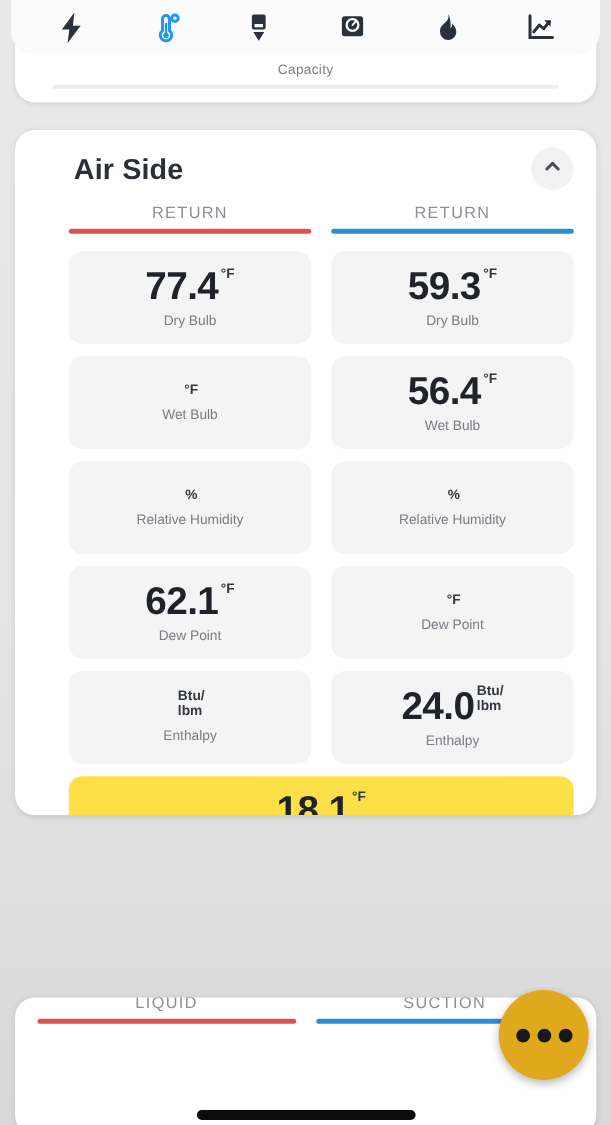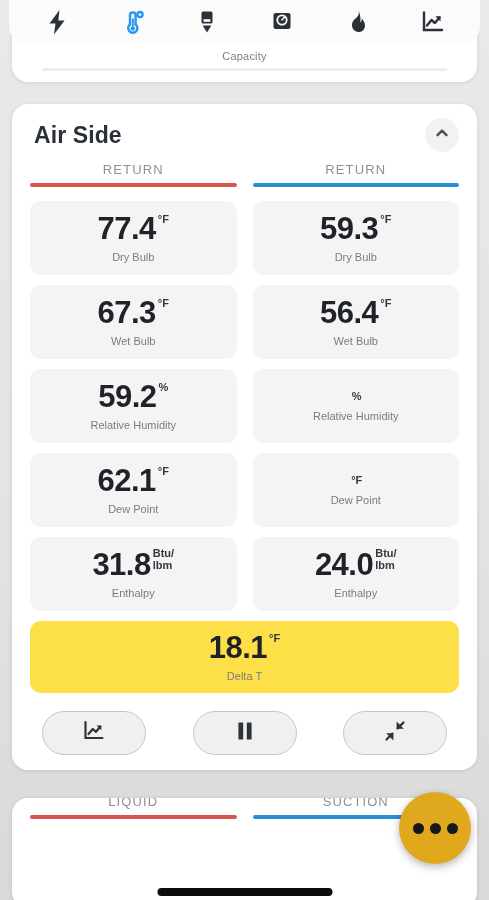--- a/index.html
+++ b/index.html
@@ -75,21 +75,21 @@
   
   .panel {
     position: absolute;
     left: 12px;
     width: 465px;
     background: #ffffff;
     border-radius: 16px;
     box-shadow: 0 1px 5px rgba(0,0,0,0.10);
     z-index: 10;
   }
-  #air-panel { top: 104px; height: 666px; overflow: hidden; }
+  #air-panel { top: 104px; height: 548px; overflow: hidden; padding-left: 25px; }
 
   .panel-head {
     position: relative;
     height: 62px;
     display: flex;
     align-items: center;
     padding: 0 22px;
   }
   .panel-title {
     font-size: 23px;
@@ -330,35 +330,33 @@
         </div>
         <div class="metric">
           <div class="metric-valrow">
             <span class="metric-value">59.3</span>
             <span class="metric-unit">°F</span>
           </div>
           <div class="metric-label">Dry Bulb</div>
         </div>
         <div class="metric">
           <div class="metric-valrow">
-            <span class="metric-value">67.3</span>
             <span class="metric-unit">°F</span>
           </div>
           <div class="metric-label">Wet Bulb</div>
         </div>
         <div class="metric">
           <div class="metric-valrow">
             <span class="metric-value">56.4</span>
             <span class="metric-unit">°F</span>
           </div>
           <div class="metric-label">Wet Bulb</div>
         </div>
         <div class="metric">
           <div class="metric-valrow">
-            <span class="metric-value">59.2</span>
             <span class="metric-unit">%</span>
           </div>
           <div class="metric-label">Relative Humidity</div>
         </div>
         <div class="metric">
           <div class="metric-valrow">
             <span class="metric-unit">%</span>
           </div>
           <div class="metric-label">Relative Humidity</div>
         </div>
@@ -370,21 +368,20 @@
           <div class="metric-label">Dew Point</div>
         </div>
         <div class="metric">
           <div class="metric-valrow">
             <span class="metric-unit">°F</span>
           </div>
           <div class="metric-label">Dew Point</div>
         </div>
         <div class="metric">
           <div class="metric-valrow">
-            <span class="metric-value">31.8</span>
             <span class="metric-unit two-line">Btu/
 lbm</span>
           </div>
           <div class="metric-label">Enthalpy</div>
         </div>
         <div class="metric">
           <div class="metric-valrow">
             <span class="metric-value">24.0</span>
             <span class="metric-unit two-line">Btu/
 lbm</span>

